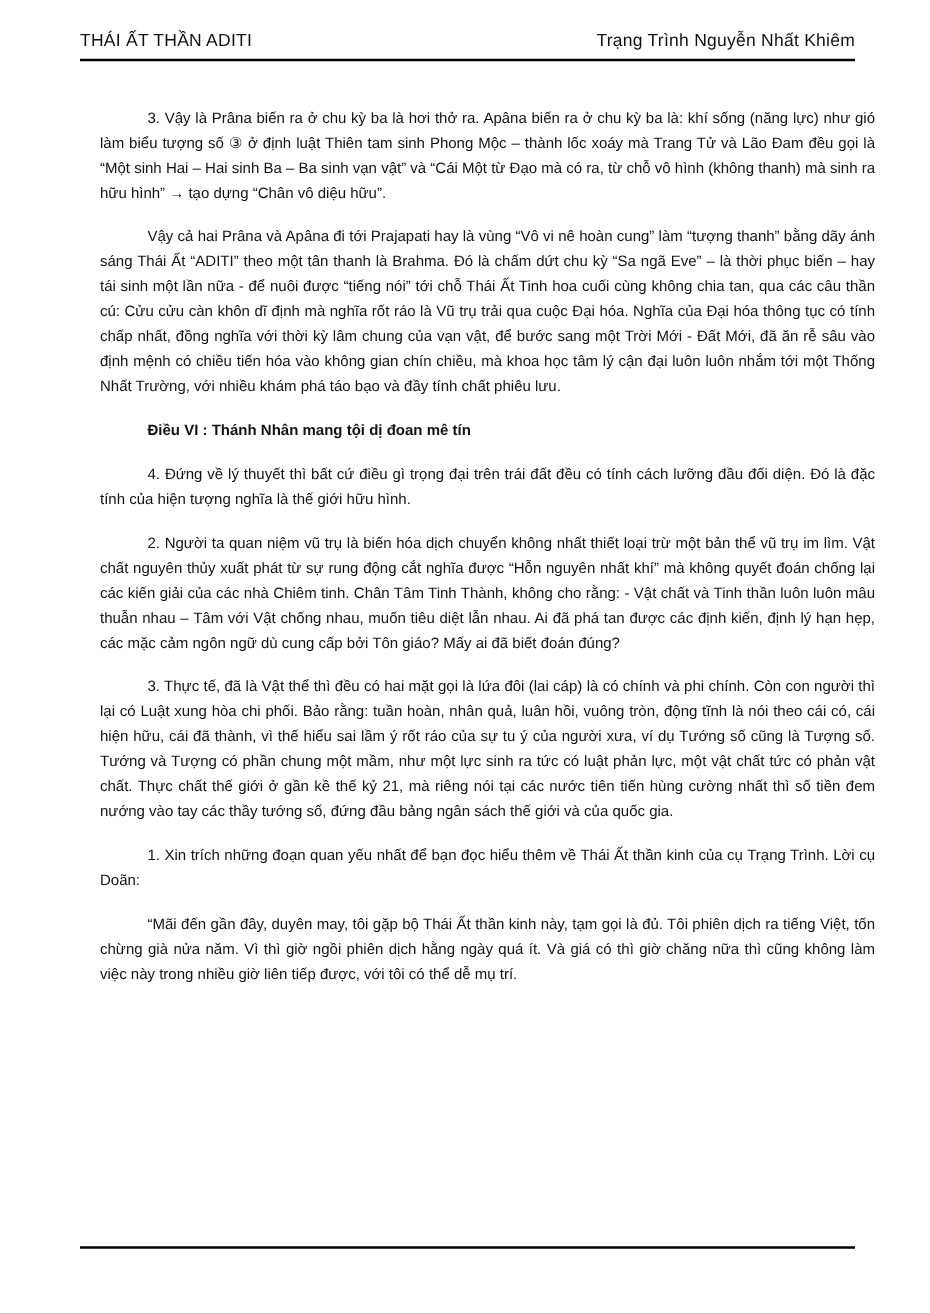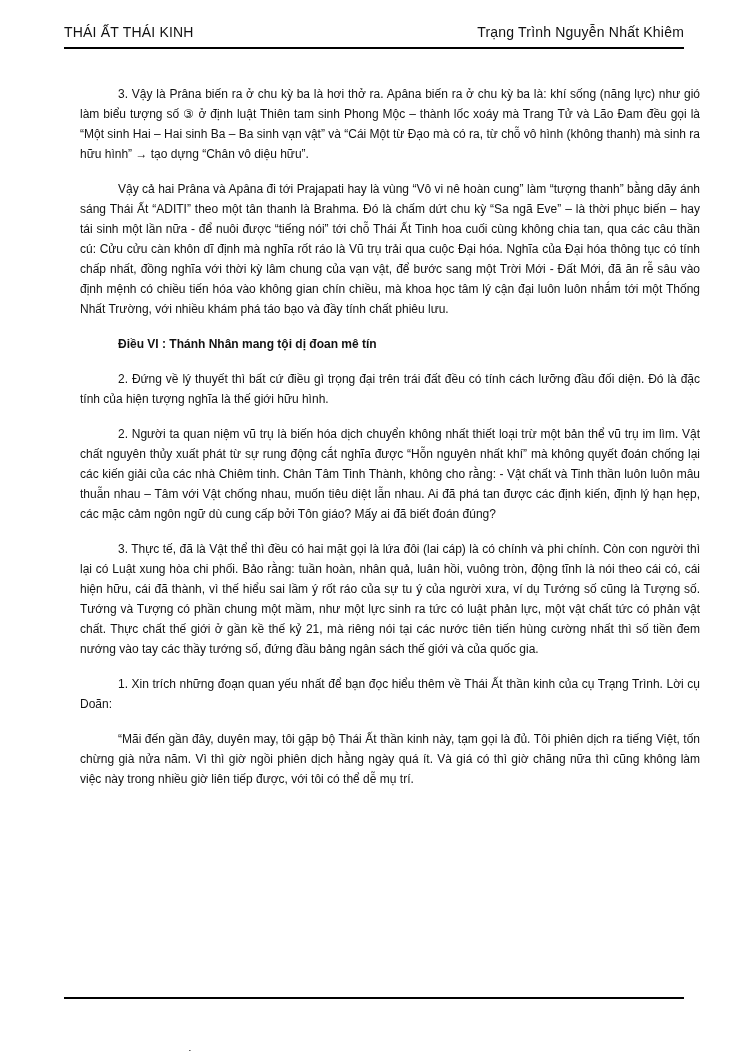--- a/index.html
+++ b/index.html
@@ -81,30 +81,30 @@
     text-decoration: underline;
     cursor: pointer;
   }
 </style>
 </head>
 <body>
 
 <div class="page">
 
   <div class="running-header">
-    <span>THÁI ẤT THÁI KINH</span>
+    <span>THÁI ẤT THẦN ADITI</span>
     <span>Trạng Trình Nguyễn Nhất Khiêm</span>
   </div>
   <div class="header-rule"></div>
 
   <div class="doc-body">
     <p>3. Vậy là Prâna biến ra ở chu kỳ ba là hơi thở ra. Apâna biến ra ở chu kỳ ba là: khí sống (năng lực) như gió làm biểu tượng số ③ ở định luật Thiên tam sinh Phong Mộc – thành lốc xoáy mà Trang Tử và Lão Đam đều gọi là “Một sinh Hai – Hai sinh Ba – Ba sinh vạn vật” và “Cái Một từ Đạo mà có ra, từ chỗ vô hình (không thanh) mà sinh ra hữu hình” → tạo dựng “Chân vô diệu hữu”.</p>
     <p>Vậy cả hai Prâna và Apâna đi tới Prajapati hay là vùng “Vô vi nê hoàn cung” làm “tượng thanh” bằng dãy ánh sáng Thái Ất “ADITI” theo một tân thanh là Brahma. Đó là chấm dứt chu kỳ “Sa ngã Eve” – là thời phục biến – hay tái sinh một lần nữa - để nuôi được “tiếng nói” tới chỗ Thái Ất Tinh hoa cuối cùng không chia tan, qua các câu thần cú: Cửu cửu càn khôn dĩ định mà nghĩa rốt ráo là Vũ trụ trải qua cuộc Đại hóa. Nghĩa của Đại hóa thông tục có tính chấp nhất, đồng nghĩa với thời kỳ lâm chung của vạn vật, để bước sang một Trời Mới - Đất Mới, đã ăn rễ sâu vào định mệnh có chiều tiến hóa vào không gian chín chiều, mà khoa học tâm lý cận đại luôn luôn nhắm tới một Thống Nhất Trường, với nhiều khám phá táo bạo và đầy tính chất phiêu lưu.</p>
     <p class="heading">Điều VI : Thánh Nhân mang tội dị đoan mê tín</p>
-    <p>2. Đứng về lý thuyết thì bất cứ điều gì trọng đại trên trái đất đều có tính cách lưỡng đầu đối diện. Đó là đặc tính của hiện tượng nghĩa là thế giới hữu hình.</p>
+    <p>4. Đứng về lý thuyết thì bất cứ điều gì trọng đại trên trái đất đều có tính cách lưỡng đầu đối diện. Đó là đặc tính của hiện tượng nghĩa là thế giới hữu hình.</p>
     <p>2. Người ta quan niệm vũ trụ là biến hóa dịch chuyển không nhất thiết loại trừ một bản thể vũ trụ im lìm. Vật chất nguyên thủy xuất phát từ sự rung động cắt nghĩa được “Hỗn nguyên nhất khí” mà không quyết đoán chống lại các kiến giải của các nhà Chiêm tinh. Chân Tâm Tinh Thành, không cho rằng: - Vật chất và Tinh thần luôn luôn mâu thuẫn nhau – Tâm với Vật chống nhau, muốn tiêu diệt lẫn nhau. Ai đã phá tan được các định kiến, định lý hạn hẹp, các mặc cảm ngôn ngữ dù cung cấp bởi Tôn giáo? Mấy ai đã biết đoán đúng?</p>
     <p>3. Thực tế, đã là Vật thể thì đều có hai mặt gọi là lứa đôi (lai cáp) là có chính và phi chính. Còn con người thì lại có Luật xung hòa chi phối. Bảo rằng: tuần hoàn, nhân quả, luân hồi, vuông tròn, động tĩnh là nói theo cái có, cái hiện hữu, cái đã thành, vì thế hiểu sai lầm ý rốt ráo của sự tu ý của người xưa, ví dụ Tướng số cũng là Tượng số. Tướng và Tượng có phần chung một mầm, như một lực sinh ra tức có luật phản lực, một vật chất tức có phản vật chất. Thực chất thế giới ở gần kề thế kỷ 21, mà riêng nói tại các nước tiên tiến hùng cường nhất thì số tiền đem nướng vào tay các thầy tướng số, đứng đầu bảng ngân sách thế giới và của quốc gia.</p>
     <p>1. Xin trích những đoạn quan yếu nhất để bạn đọc hiểu thêm về Thái Ất thần kinh của cụ Trạng Trình. Lời cụ Doãn:</p>
     <p>“Mãi đến gần đây, duyên may, tôi gặp bộ Thái Ất thần kinh này, tạm gọi là đủ. Tôi phiên dịch ra tiếng Việt, tốn chừng già nửa năm. Vì thì giờ ngồi phiên dịch hằng ngày quá ít. Và giá có thì giờ chăng nữa thì cũng không làm việc này trong nhiều giờ liên tiếp được, với tôi có thể dễ mụ trí.</p>
   </div>
 
   <div class="footer-rule"></div>
   <div class="running-footer">
     <span class="f-left">Tủ sách Tử Vi Lý Số</span>
     <span class="f-center">- 16 -</span>

